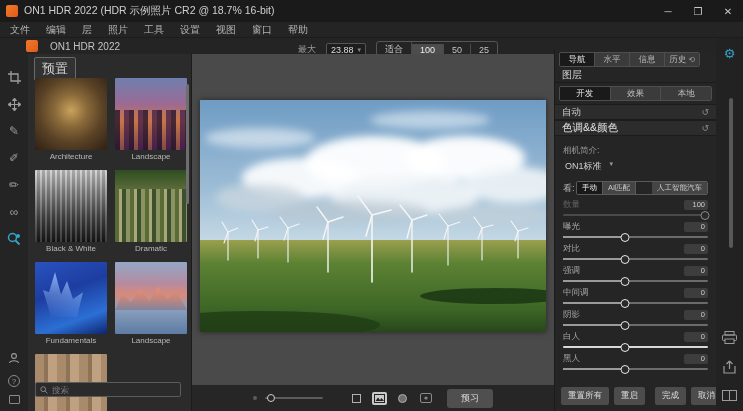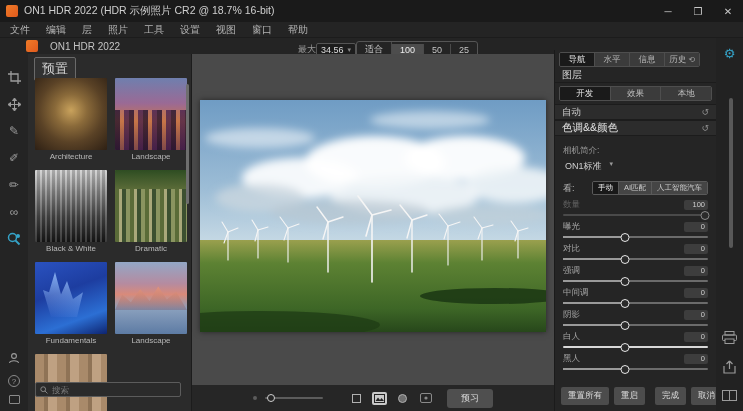--- a/index.html
+++ b/index.html
@@ -15,21 +15,21 @@
   .win-btn { width:30px; height:22px; display:flex; align-items:center; justify-content:center; color:#c9c9c9; font-size:10px; }
 
   
   .menubar { position:absolute; top:22px; left:0; right:0; height:16px; background:#242424; display:flex; align-items:center; gap:16px; padding-left:10px; border-bottom:1px solid #1c1c1c; }
   .menu-item { font-size:10px; color:#b4b4b4; }
 
   
   .appheader { position:absolute; top:38px; left:0; right:0; height:16px; background:#242424; display:flex; align-items:center; padding-left:26px; }
   .appheader .brand { display:flex; align-items:center; gap:6px; }
   .brand-name { font-size:10px; color:#c4c4c4; }
-  .zoom-cluster { position:absolute; left:298px; top:3px; display:flex; align-items:center; gap:0; }
+  .zoom-cluster { position:absolute; left:298px; top:3px; display:flex; align-items:center; gap:10px; }
   .zoom-label { color:#9a9a9a; font-size:9px; }
   .zoom-box { display:flex; align-items:center; gap:4px; background:#1d1d1d; border:1px solid #555; border-radius:2px; padding:1px 4px; color:#ddd; font-size:9px; }
   .zoom-box .chev { font-size:7px; color:#888; }
   .fit-group { display:flex; align-items:center; border:1px solid #555; border-radius:3px; overflow:hidden; }
   .fit-seg { padding:1px 8px; font-size:9px; color:#c4c4c4; border-right:1px solid #4a4a4a; }
   .fit-seg:last-child { border-right:none; }
   .fit-seg.sel { background:#4d4d4d; color:#eee; }
 
   
   .toolstrip { position:absolute; top:54px; left:0; bottom:0; width:28px; background:#242424; display:flex; flex-direction:column; align-items:center; padding-top:14px; gap:9px; }
@@ -99,21 +99,21 @@
   .pane-hdr .reset-ico { font-size:9px; color:#8c8c8c; }
   .tone-hdr .ph-title { font-size:10.5px; color:#e0e0e0; }
   .rp-body { flex:1; padding:3px 8px 0 8px; display:flex; flex-direction:column; overflow:hidden; }
   .cam-label { font-size:8.5px; color:#9a9a9a; margin-top:6px; }
   .cam-select { display:flex; gap:8px; margin:3px 0 4px 2px; font-size:9px; color:#d0d0d0; }
   .cam-select .chev { font-size:7px; color:#9a9a9a; }
   .tone-row { display:flex; align-items:center; margin:4px 0 2px 0; }
   .tone-label { font-size:9px; color:#b9b9b9; }
   .tone-btns { margin-left:auto; display:flex; border:1px solid #5a5a5a; border-radius:2px; overflow:hidden; }
   .tone-btn { padding:1px 5px; font-size:7.5px; color:#c9c9c9; background:#454545; border-right:1px solid #5a5a5a; white-space:nowrap; }
-  .tone-btn:last-child { border-right:none; }
+  .tone-btn:last-child { border-right:none;margin-left:16px; }
   .tone-btn.active { background:#191919; color:#eee; }
   .slider-row { margin-top:2px; }
   .sl-top { display:flex; align-items:center; height:11px; }
   .sl-label { font-size:8.5px; color:#a6a6a6; }
   .sl-val { margin-left:auto; width:24px; height:10px; background:#3d3d3d; border-radius:2px; font-size:7.5px; color:#cfcfcf; text-align:right; padding:0 3px; line-height:10px; }
   .sl-track { position:relative; height:2px; background:#6b6b6b; border-radius:1px; margin:4px 0 3px 0; }
   .sl-fill { position:absolute; left:0; top:0; bottom:0; background:#9a9a9a; }
   .sl-handle { position:absolute; top:-3.5px; width:9px; height:9px; background:#2a2a2a; border:1.5px solid #e6e6e6; border-radius:50%; transform:translateX(-50%); }
   .slider-row.dim .sl-label { color:#5f5f5f; }
   .slider-row.dim .sl-track { background:#4a4a4a; }
@@ -160,21 +160,21 @@
   </div>
 
   <div class="appheader">
     <div class="brand">
       <div class="app-ico"></div>
       <span class="brand-name">ON1 HDR 2022</span>
     </div>
     <div class="zoom-cluster">
       <span class="zoom-label">最大</span>
       <div class="zoom-box">
-        <span>34.56</span>
+        <span>23.88</span>
         <span class="chev">▾</span>
       </div>
       <div class="fit-group">
         <span class="fit-seg">适合</span>
         <span class="fit-seg sel">100</span>
         <span class="fit-seg">50</span>
         <span class="fit-seg">25</span>
       </div>
     </div>
   </div>

